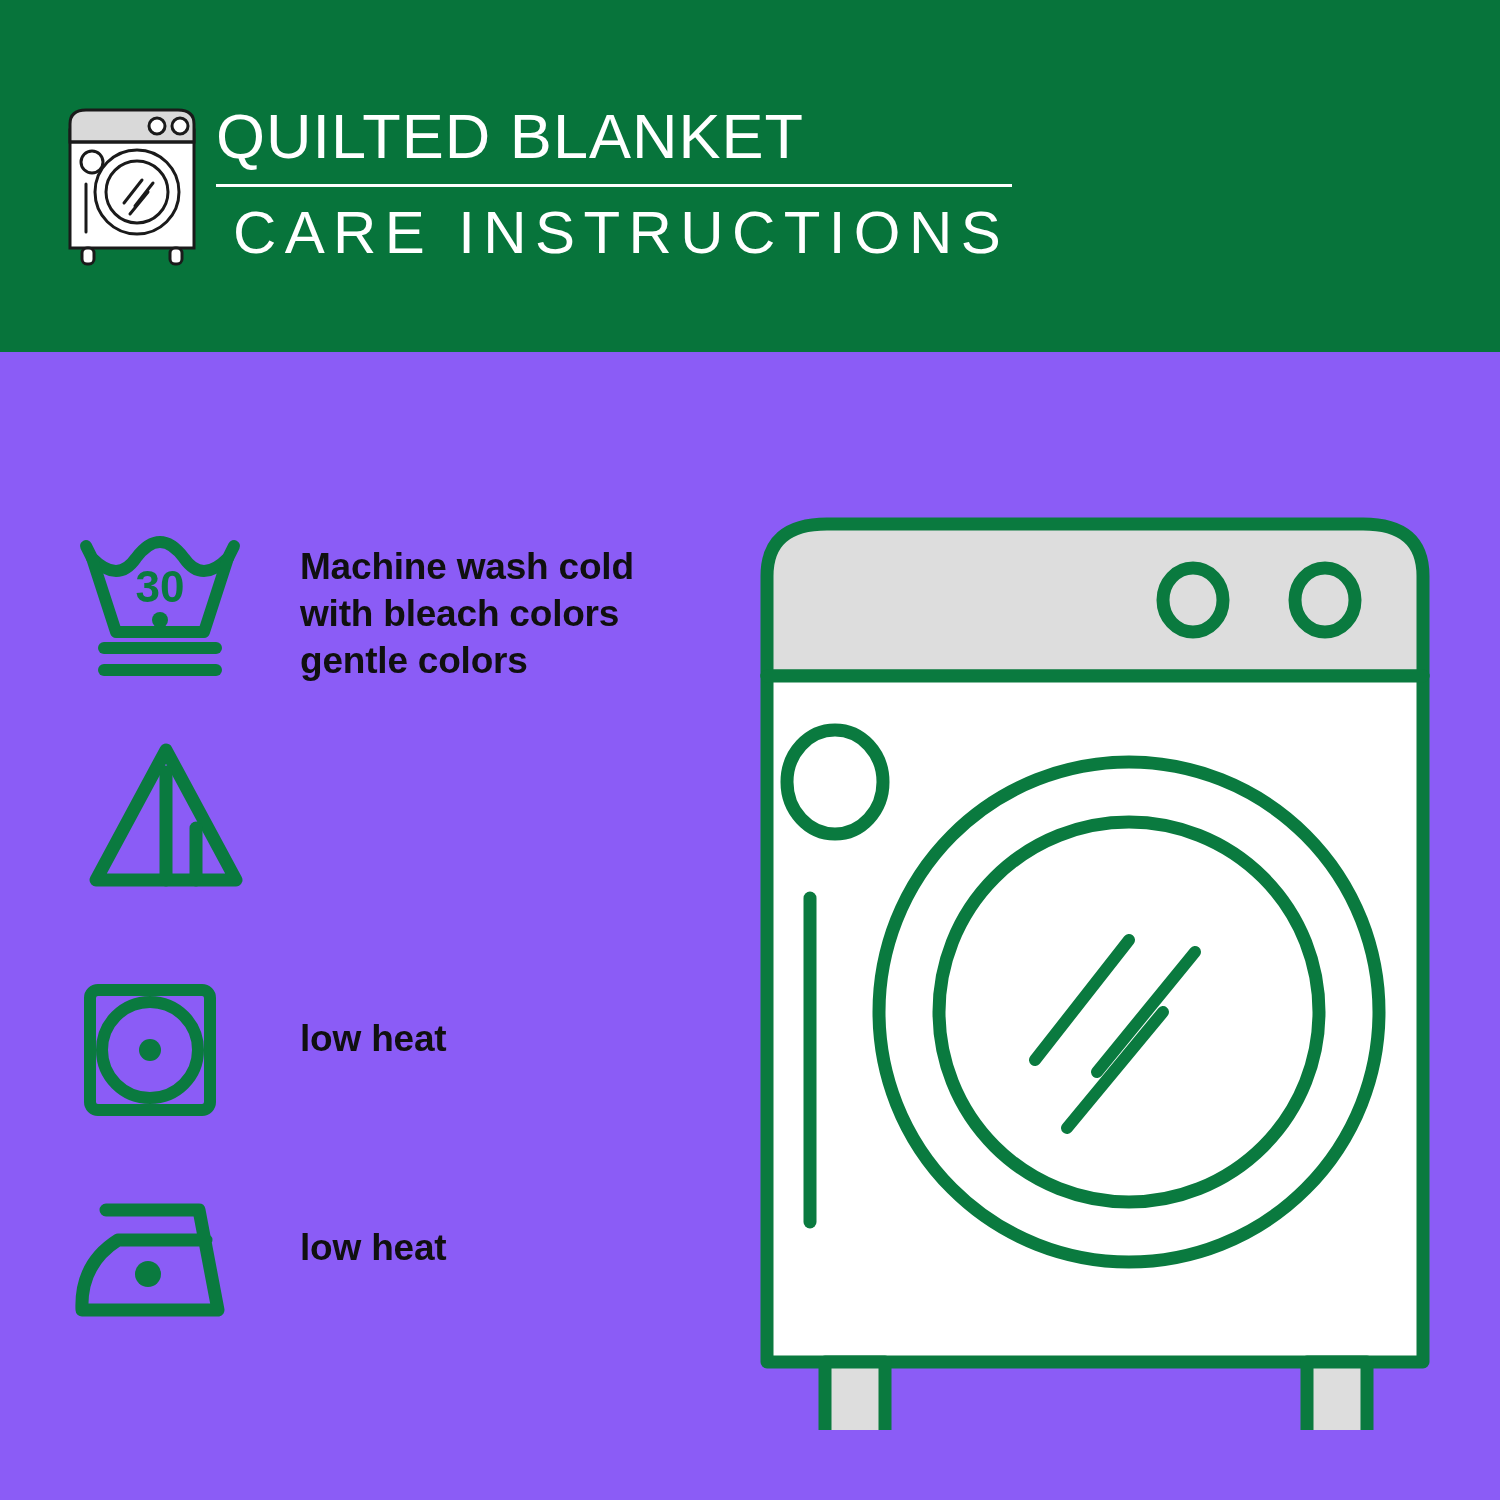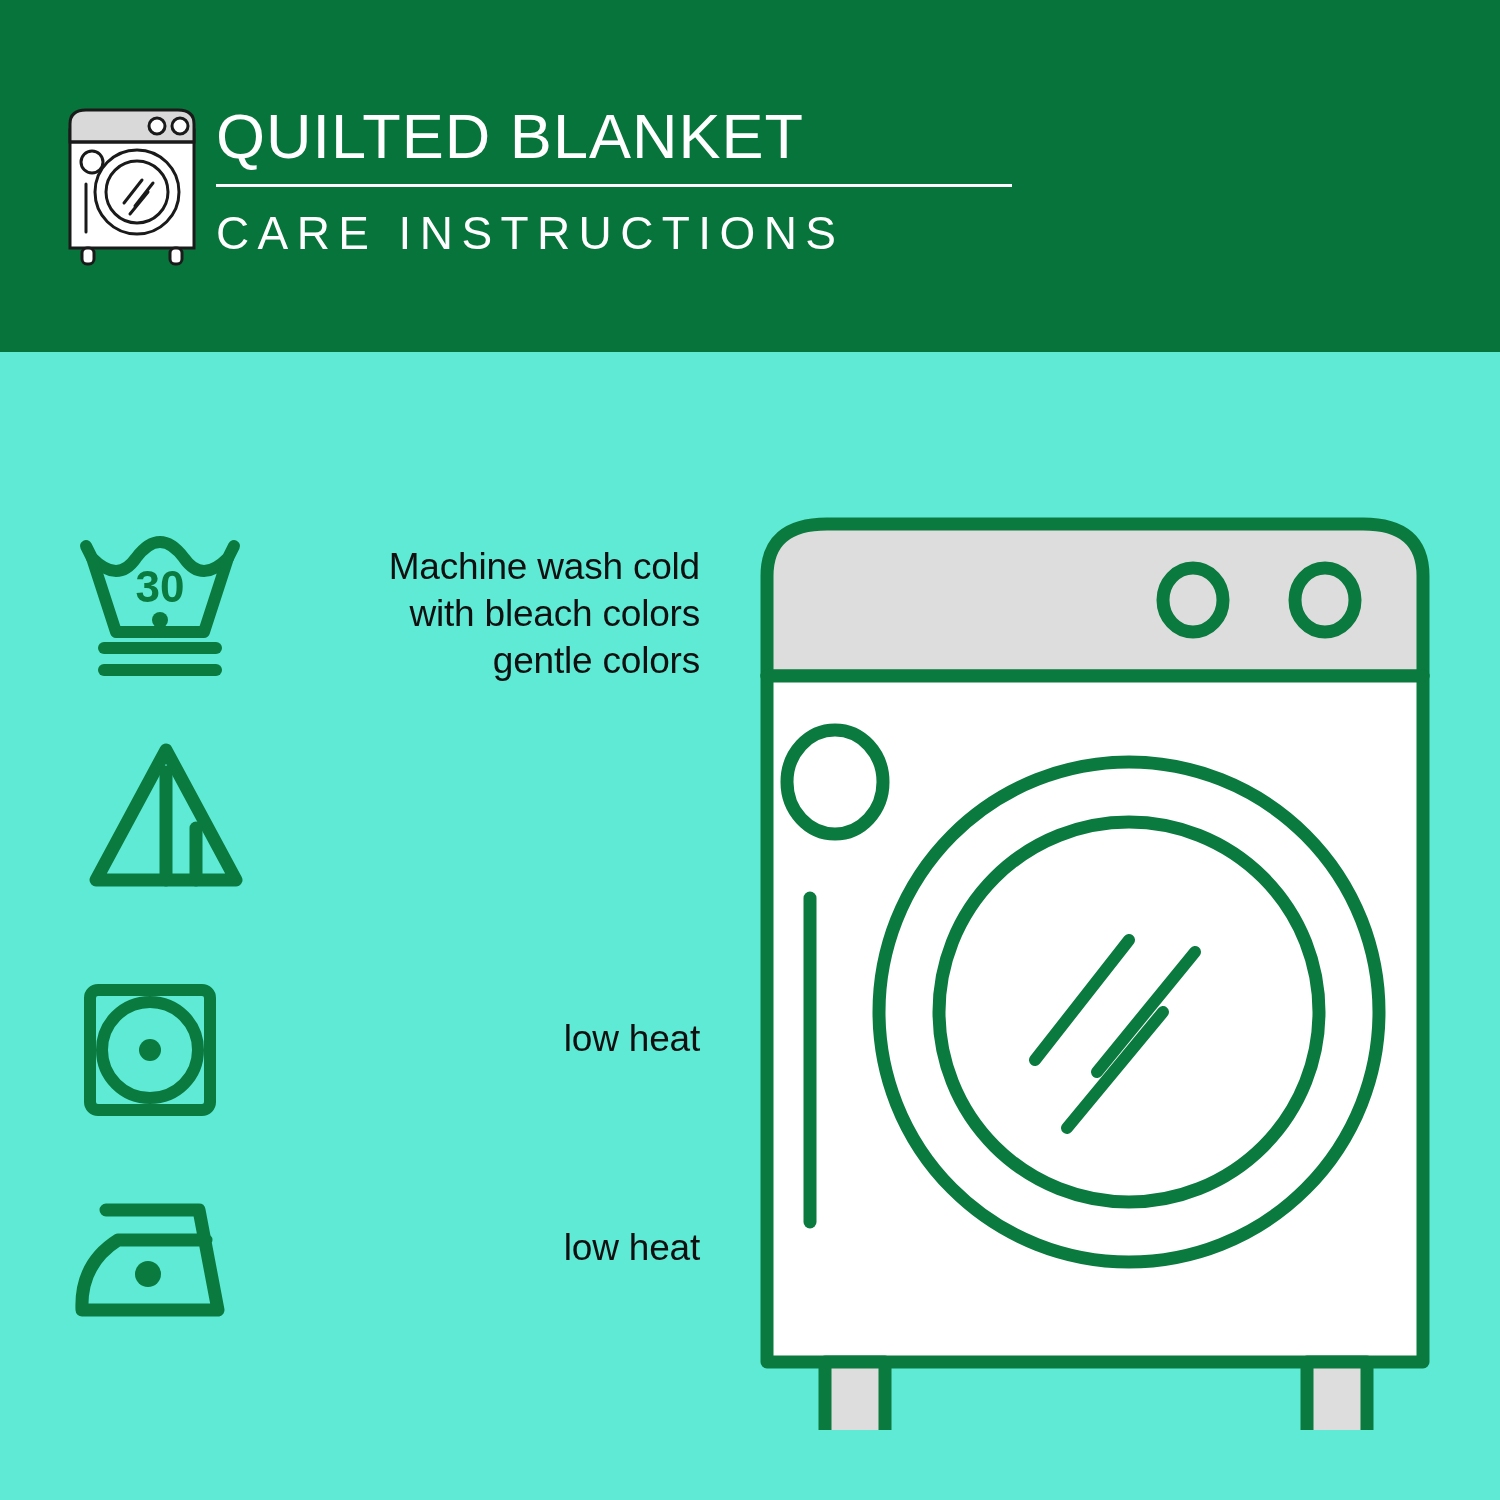--- a/index.html
+++ b/index.html
@@ -10,21 +10,21 @@
   }
   body {
     font-family: "Liberation Sans", sans-serif;
     -webkit-font-smoothing: antialiased;
   }
 
   #page {
     position: relative;
     width: 1500px;
     height: 1500px;
-    background: #5eead4;
+    background: #8b5cf6;
     overflow: hidden;
   }
 
   
   .header {
     position: absolute;
     left: 0;
     top: 0;
     width: 1500px;
     height: 352px;
@@ -52,26 +52,27 @@
     white-space: nowrap;
   }
   .title-rule {
     width: 796px;
     height: 3px;
     background: #ffffff;
     margin-top: 10px;
     margin-bottom: 8px;
   }
   .title-line2 {
-    font-size: 46px;
+    font-size: 60px;
     line-height: 76px;
     font-weight: 300;
     color: #ffffff;
     letter-spacing: 8.4px;
     white-space: nowrap;
+    text-align: center;
   }
 
   
   .care-list {
     position: absolute;
     left: 0;
     top: 360px;
     width: 720px;
     height: 1148px;
   }
@@ -90,23 +91,22 @@
   .care-row .sym svg { display: block; width: 100%; height: 100%; }
 
   .care-text {
     position: absolute;
     left: 300px;
     top: 0;
     width: 400px;
     font-size: 37px;
     line-height: 47px;
     color: #101010;
-    font-weight: 400;
+    font-weight: 700;
     letter-spacing: -0.2px;
-    text-align: right;
   }
   .care-text div { white-space: nowrap; }
 
   .row-wash  { top: 168px; }
   .row-bleach{ top: 378px; }
   .row-dry   { top: 620px; }
   .row-iron  { top: 832px; }
 
   .row-wash   .care-text { top: 15px; }
   .row-bleach .care-text { top: 40px; }

